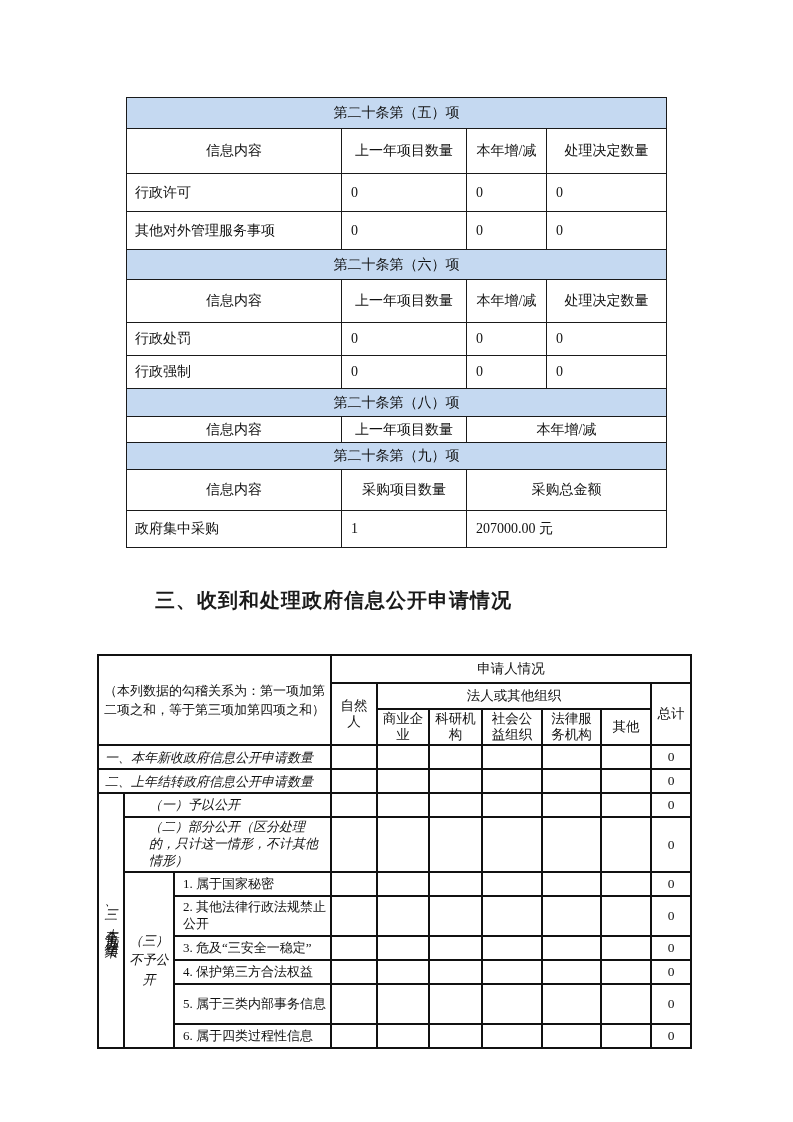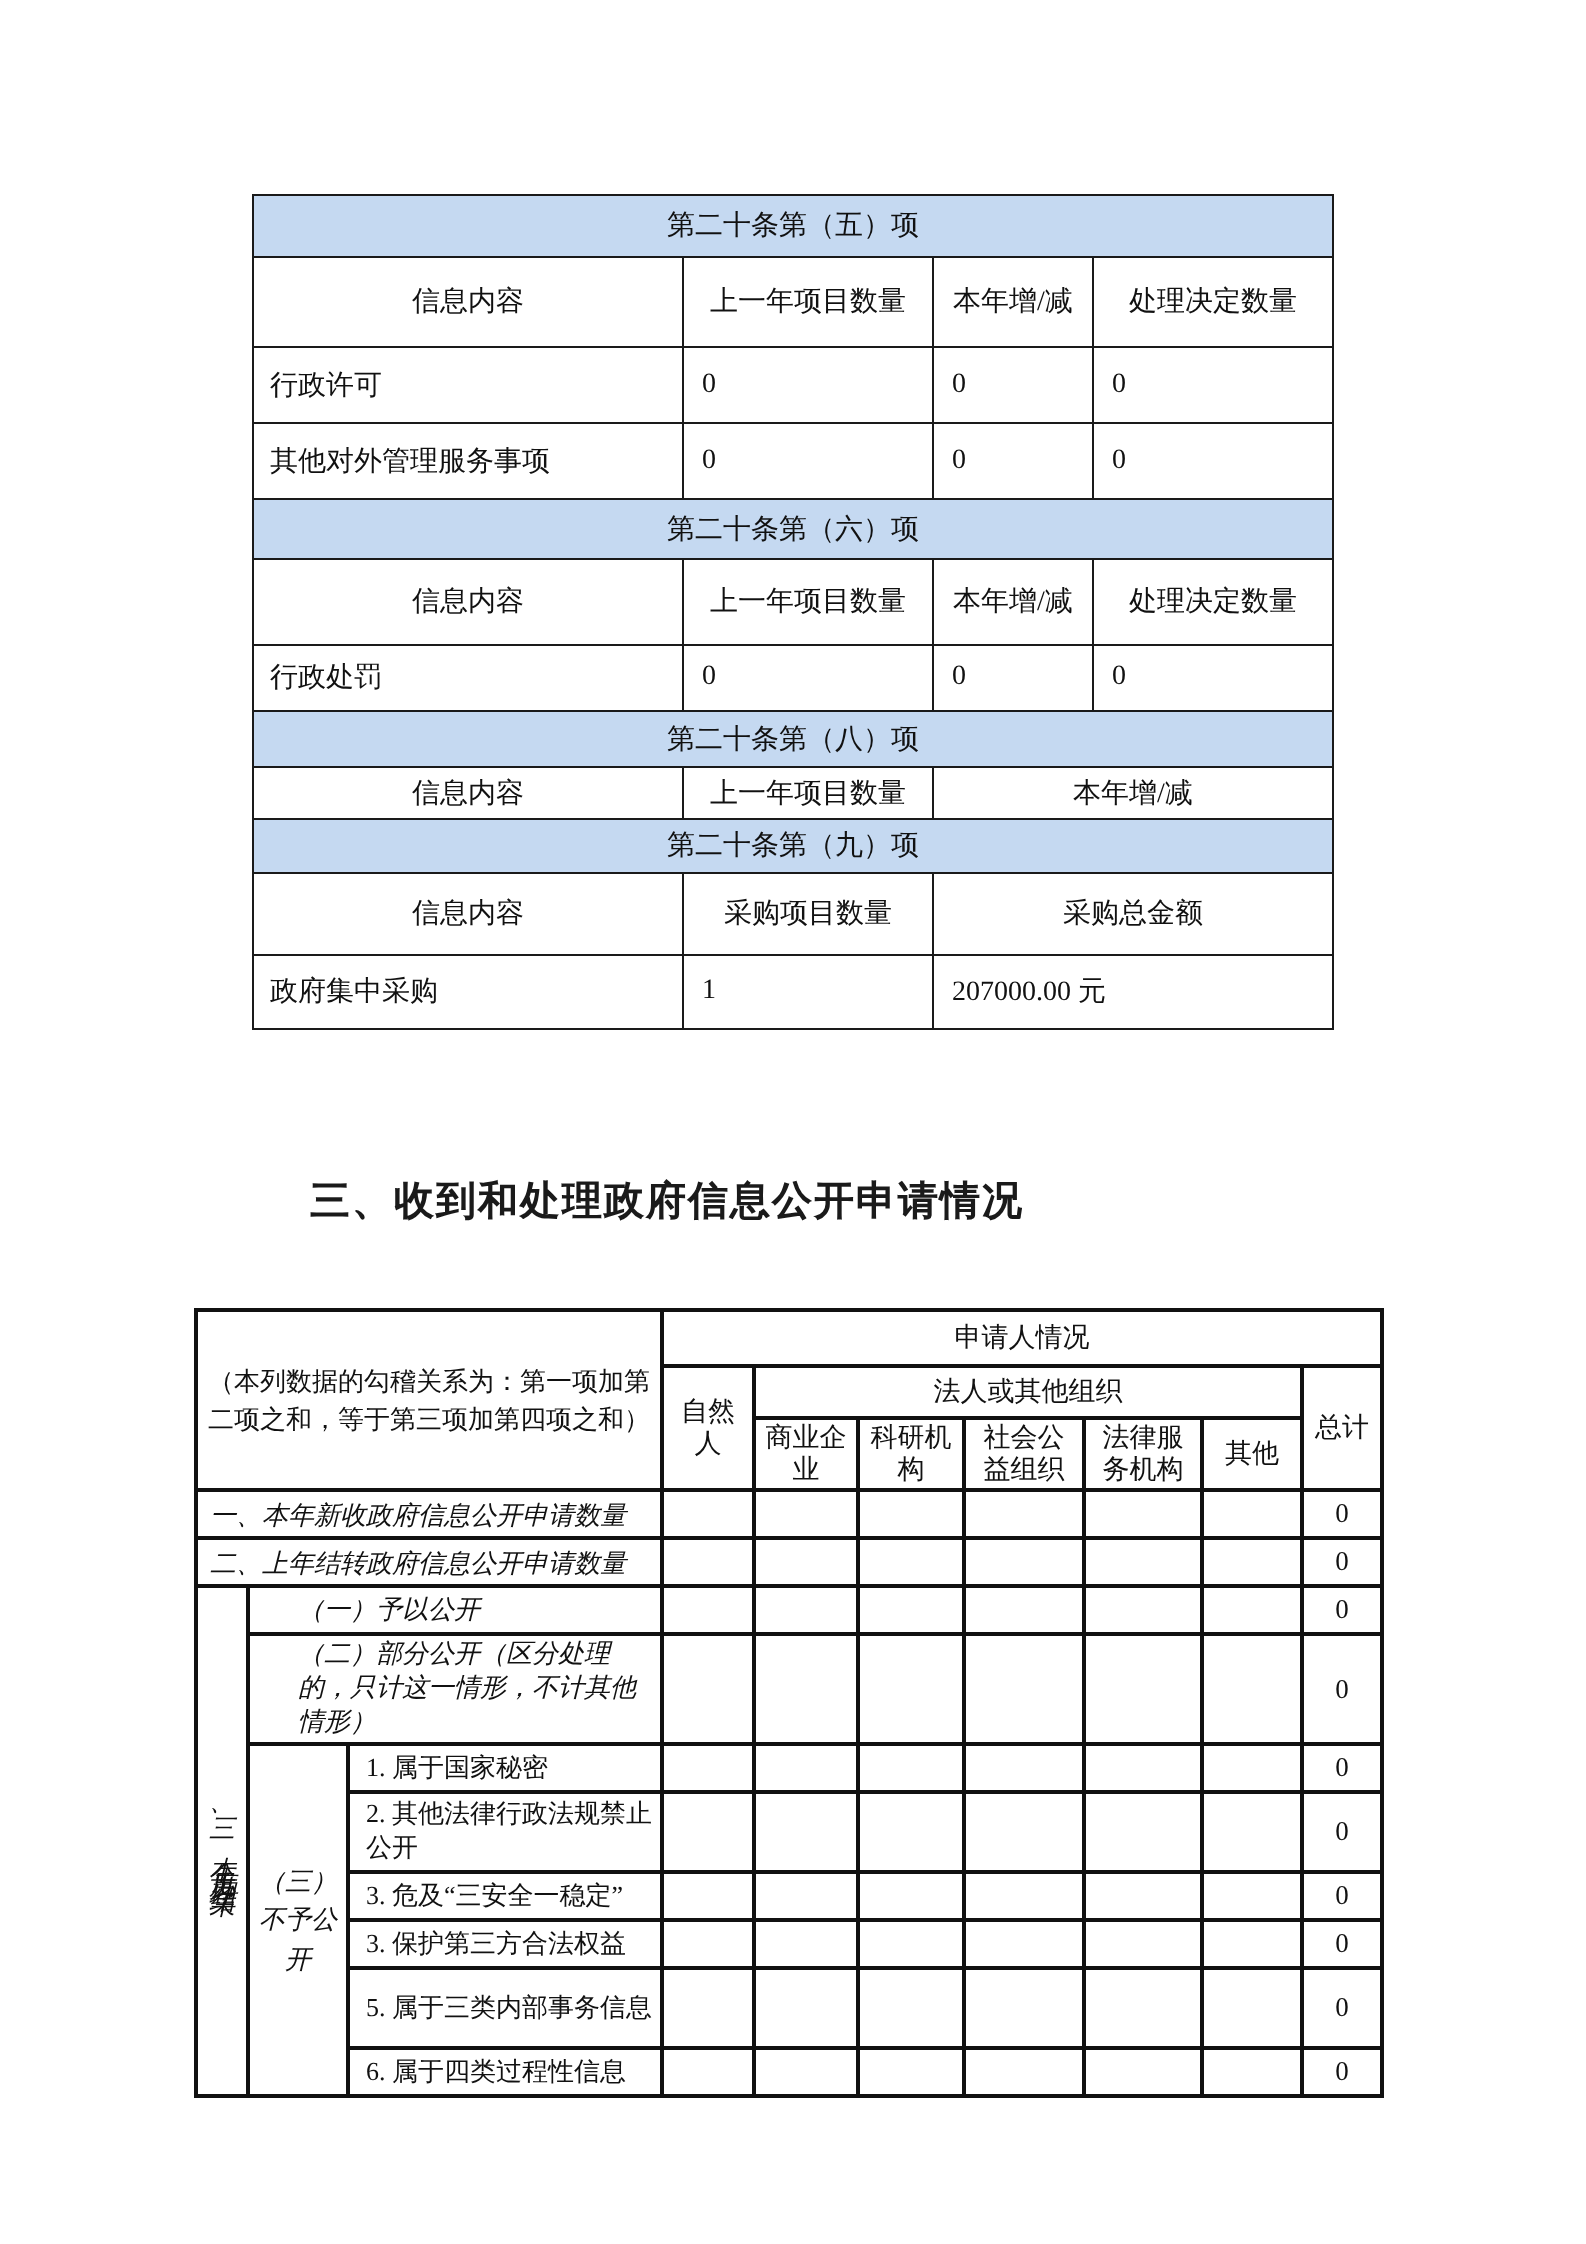--- a/index.html
+++ b/index.html
@@ -144,20 +144,26 @@
           <td class="band" colspan="4">第二十条第（六）项</td>
         </tr>
     <tr class="h43">
       <td class="colhead">信息内容</td>
       <td class="colhead">上一年项目数量</td>
       <td class="colhead">本年增/减</td>
       <td class="colhead">处理决定数量</td>
     </tr>
     <tr class="h33">
       <td class="rlabel">行政处罚</td>
+      <td class="val">0</td>
+      <td class="val">0</td>
+      <td class="val">0</td>
+    </tr>
+    <tr class="h33">
+      <td class="rlabel">行政强制</td>
       <td class="val">0</td>
       <td class="val">0</td>
       <td class="val">0</td>
     </tr>
 
     <tr class="h28">
           <td class="band" colspan="4">第二十条第（八）项</td>
         </tr>
     <tr class="h26">
       <td class="colhead">信息内容</td>
@@ -280,21 +286,21 @@
       <td class="itemlabel">3. 危及“三安全一稳定”</td>
       <td></td>
           <td></td>
       <td></td>
           <td></td>
       <td></td>
           <td></td>
       <td class="num">0</td>
     </tr>
     <tr class="rh24">
-      <td class="itemlabel">3. 保护第三方合法权益</td>
+      <td class="itemlabel">4. 保护第三方合法权益</td>
       <td></td>
           <td></td>
       <td></td>
           <td></td>
       <td></td>
           <td></td>
       <td class="num">0</td>
     </tr>
     <tr class="rh40">
       <td class="itemlabel">5. 属于三类内部事务信息</td>

